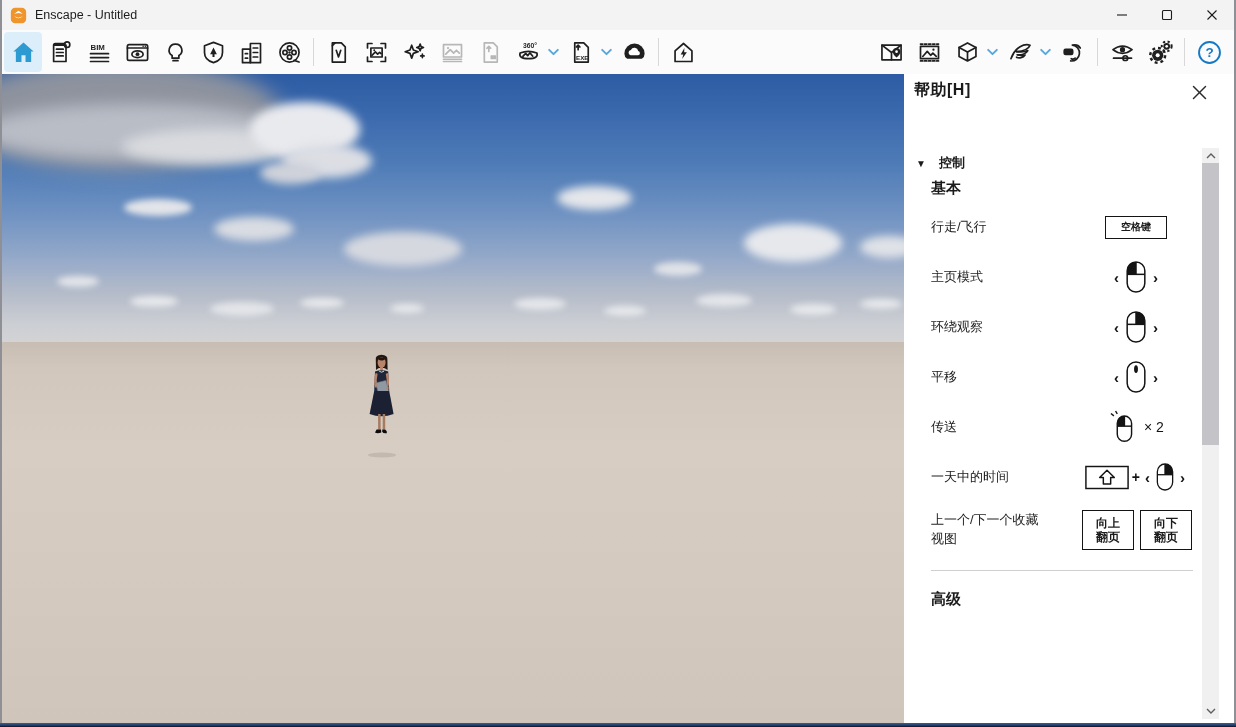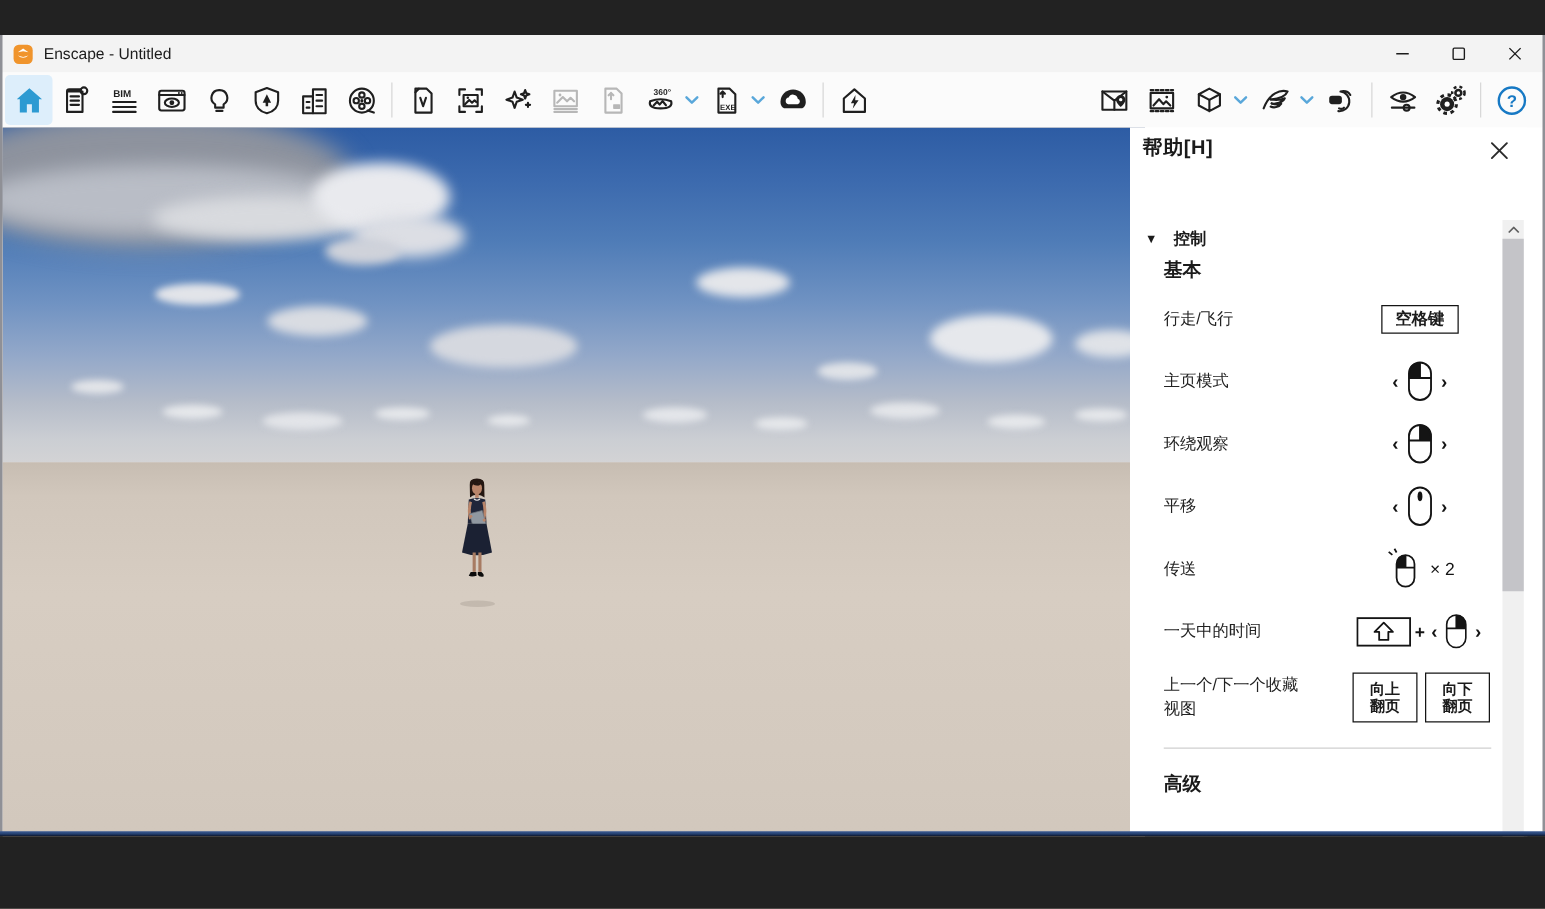--- a/index.html
+++ b/index.html
@@ -1,19 +1,19 @@
 <!DOCTYPE html>
 <html><head>
 <meta charset="utf-8">
 <style>
   html,body{margin:0;padding:0;background:#222;}
   *{box-sizing:border-box;}
   .window{
-    position:relative;width:1236px;height:641px;background:#fff;overflow:hidden;
-    font-family:"Liberation Sans","DejaVu Sans",sans-serif;color:#1b1b1b;margin-top:28px;
+    position:relative;width:1236px;height:727px;background:#fff;overflow:hidden;
+    font-family:"Liberation Sans","DejaVu Sans",sans-serif;color:#1b1b1b;
   }
   
   .edge-left,.edge-right{position:absolute;top:0;bottom:0;width:2px;background:#8f9096;z-index:50;}
   .edge-left{left:0}.edge-right{right:0}
   .edge-bottom{position:absolute;left:0;right:0;bottom:0;height:4px;z-index:50;
     background:linear-gradient(180deg,#3d5c94 0%,#24406f 55%,#0b1226 100%);}
   
   .titlebar{position:absolute;left:0;top:0;right:0;height:30px;background:#f3f3f3;display:flex;align-items:center;}
   .app-logo{width:17px;height:17px;margin:0 8px 0 10px;}
   .title-text{font-size:12.5px;color:#1c1c1c;}
@@ -59,21 +59,21 @@
   .subhead{font-size:15px;font-weight:bold;height:28px;display:flex;align-items:center;padding-left:15px;}
   .crow{display:flex;align-items:center;height:50px;padding-left:15px;}
   .crow.tall{height:56px;gap:34px;}
   .lbl{font-size:13px;color:#222;width:148px;line-height:1.45;}
   .widget{margin-left:auto;width:120px;display:flex;align-items:center;justify-content:center;margin-right:6px;}
   .divider{border-top:1px solid #cfcfcf;margin:12px 8px 0 15px;}
   .adv-head{margin-top:14px;}
   
   .key{display:flex;align-items:center;justify-content:center;min-width:22px;height:22px;padding:0 3px;
     border:1.7px solid #141414;background:#fff;font-weight:bold;font-size:12.5px;margin:1px;}
-  .key.wide{min-width:62px;height:23px;font-size:13px;}
+  .key.wide{min-width:62px;height:23px;font-size:10px;}
   .key.page{width:52px;height:40px;flex-direction:column;line-height:1.2;font-size:12px;margin:0 3px;}
   .wasd{display:flex;flex-direction:column;align-items:center;}
   .wasd .rowk{display:flex;}
   .arrow-glyph{font-size:19px;font-weight:400;margin:0 1px;color:#141414;}
   .bracket{font-size:15px;color:#141414;margin:0 2px;font-weight:bold;}
   .mouse path,.mouse rect,.mouse ellipse,.mouse line{stroke:#141414;stroke-width:1.7;fill:none;}
   .mouse .mfl{fill:#141414;stroke:none;}
   .xtwo{font-size:14px;color:#141414;margin-left:4px;}
   .plus{font-size:14px;color:#141414;margin:0 3px;font-weight:bold;}
   .shiftkey rect{stroke:#141414;stroke-width:1.6;fill:none;}

